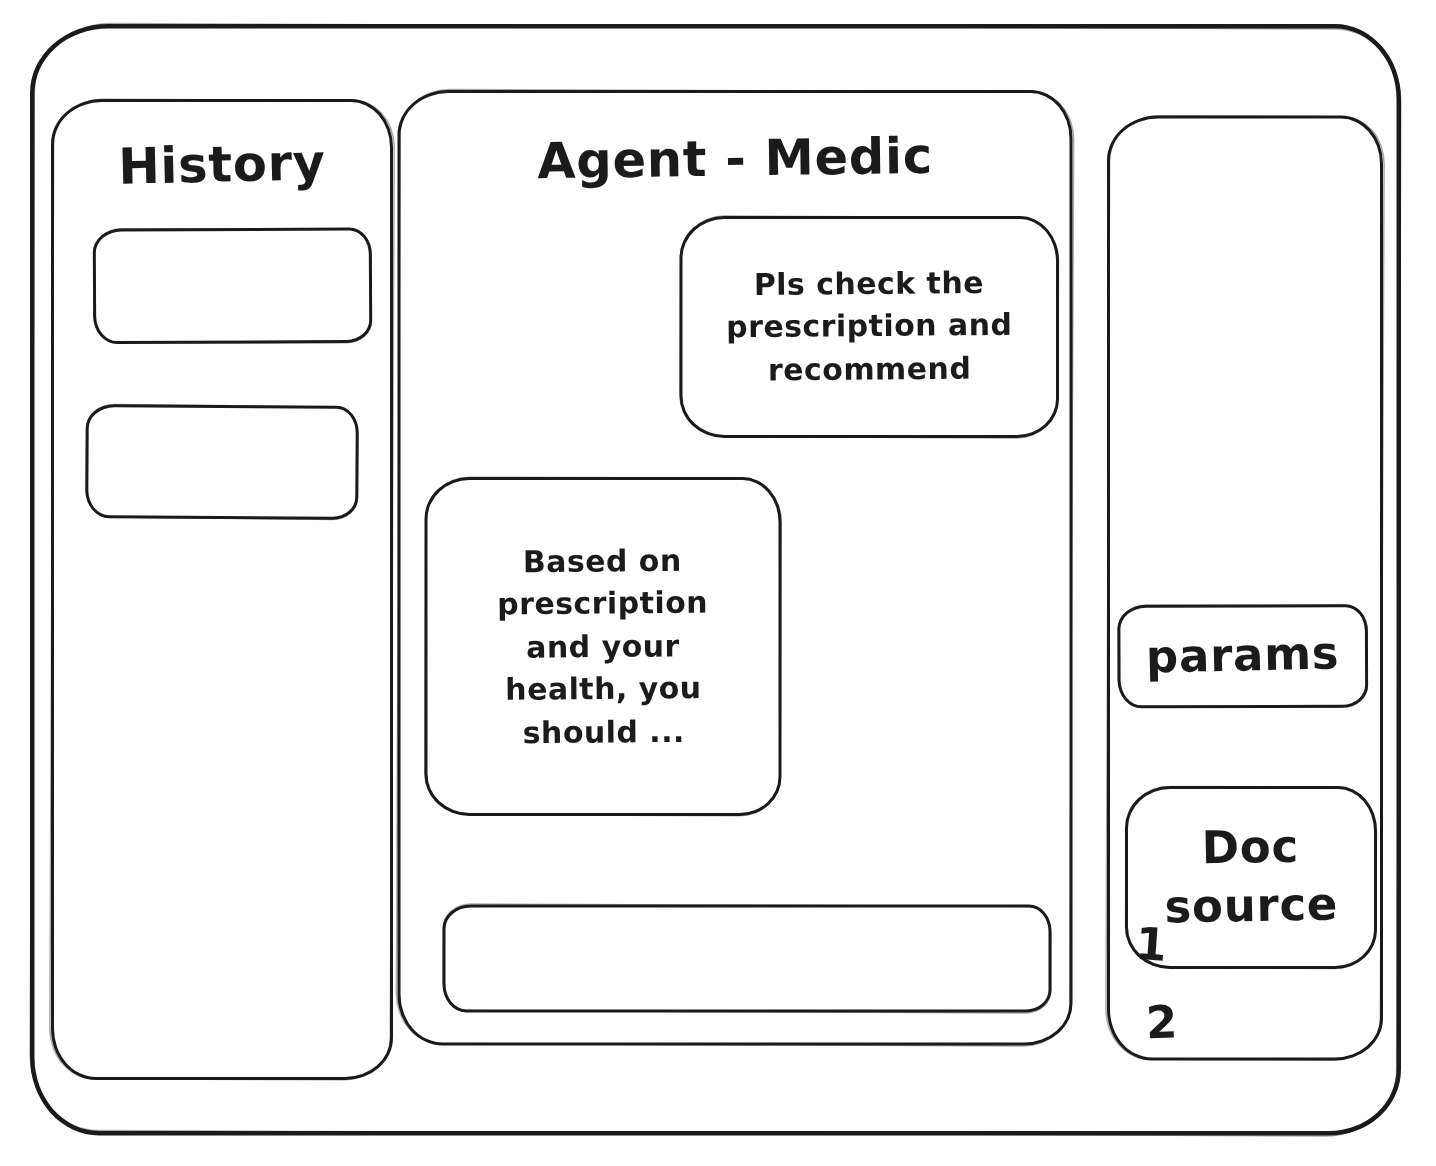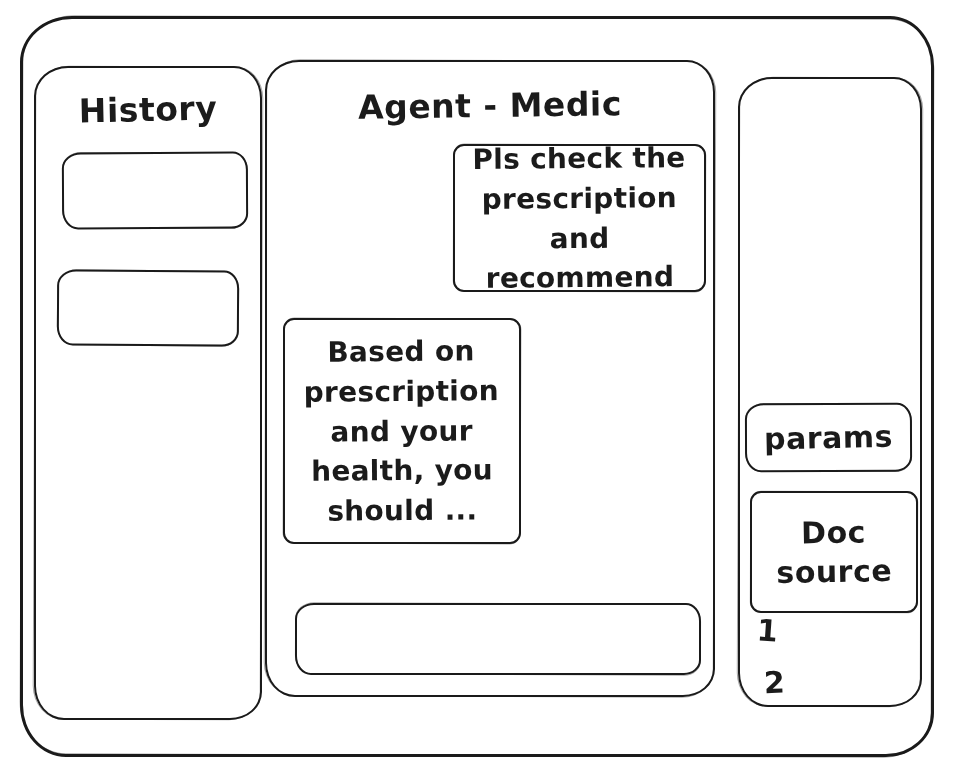--- a/index.html
+++ b/index.html
@@ -56,24 +56,23 @@
   #history-item-1 { left: 21px; top: 202px; width: 182px; height: 76px; transform: rotate(0.35deg); }
 
   
   #chat-panel { left: 265px; top: 60px; width: 450px; height: 637px; }
   #chat-title { top: 24px; transform: rotate(-0.8deg); }
   .bubble {
     display: flex;
     align-items: center;
     justify-content: center;
     text-align: center;
-    font-size: 28px;
+    font-size: 20px;
     line-height: 1.42;
     letter-spacing: 0.3px;
-    border-radius: 11px;
   }
   .bubble p { transform: rotate(-0.5deg); }
   #bubble-user { left: 186px; top: 82px; width: 253px; height: 148px; padding: 8px 14px; }
   #bubble-assistant { left: 16px; top: 256px; width: 238px; height: 226px; padding: 12px 24px; }
   #chat-input-box { left: 28px; top: 541px; width: 406px; height: 72px; }
   #chat-input {
     position: absolute; inset: 4px 10px;
     width: calc(100% - 20px); height: calc(100% - 8px);
     border: none; outline: none; background: transparent;
     font: inherit; font-size: 24px; color: var(--stroke);
@@ -88,21 +87,21 @@
     text-align: center;
     font-size: 30px;
     letter-spacing: 0.5px;
     cursor: pointer;
     line-height: 1.3;
   }
   .tool-button span { transform: rotate(-1deg); }
   #button-llm        { left: 12px; top: 40px;  width: 170px; height: 93px;  transform: rotate(-0.3deg); }
   #button-ocr        { left: 12px; top: 153px; width: 170px; height: 91px;  transform: rotate(0.3deg); }
   #button-params     { left: 5px;  top: 324px; width: 167px; height: 69px;  transform: rotate(-0.2deg); }
-  #button-doc-source { left: 10px; top: 412px; width: 168px; height: 122px; padding: 0 32px; border-radius: 11px; }
+  #button-doc-source { left: 10px; top: 445px; width: 168px; height: 122px; padding: 0 32px; }
   .doc-source-item {
     position: absolute;
     font-size: 30px;
     cursor: pointer;
   }
   #doc-source-item-0 { left: 17px; top: 534px; transform: rotate(4deg); }
   #doc-source-item-1 { left: 24px; top: 586px; transform: rotate(-2deg); }
 </style>
 </head>
 <body>

